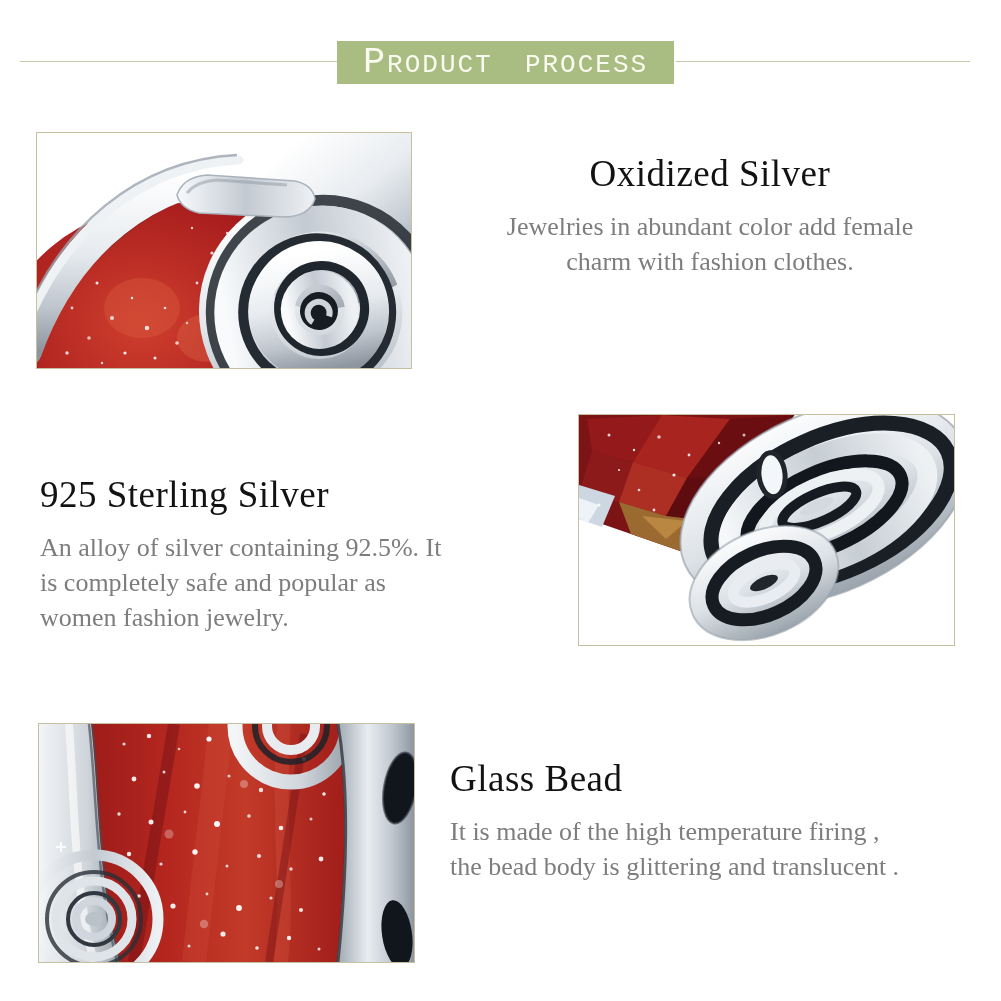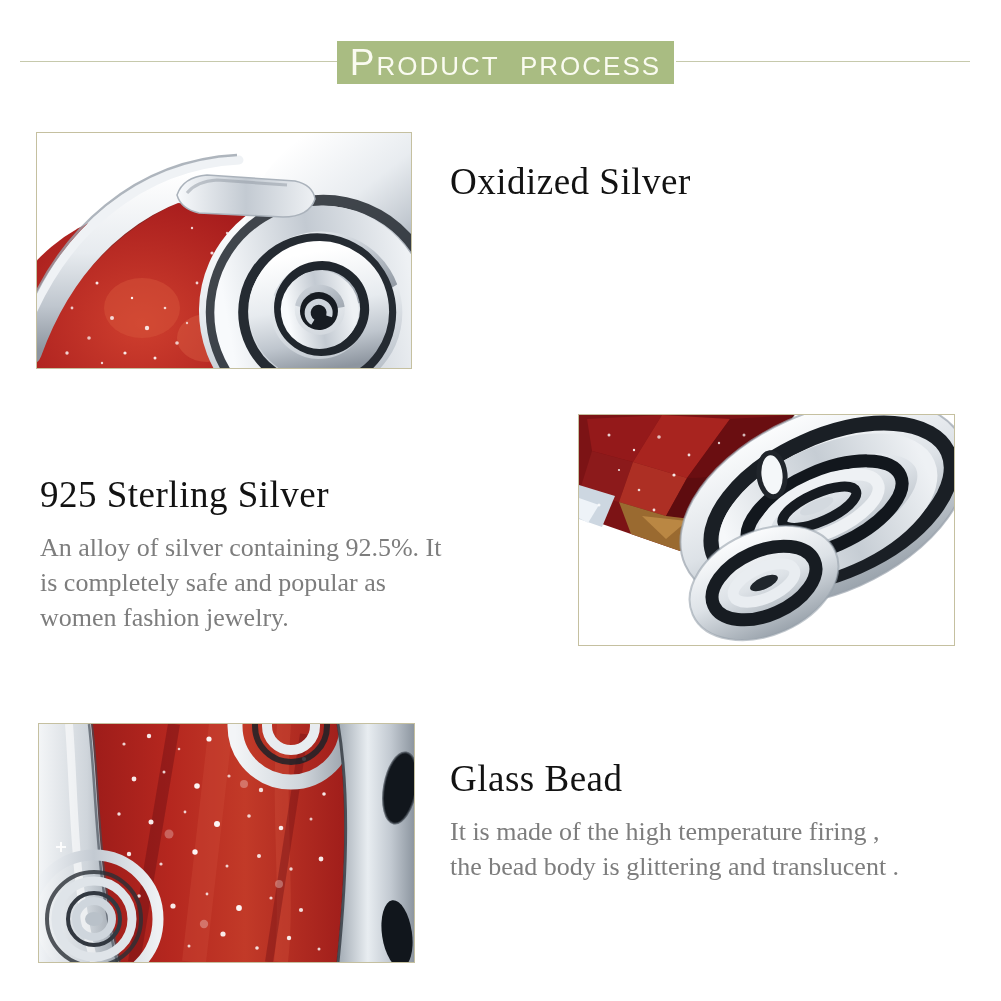--- a/index.html
+++ b/index.html
@@ -11,21 +11,21 @@
   
   .rule { position:absolute; top:61px; height:1px; background:var(--rule-color,#c6c9ac); }
   .rule-left  { left:20px;  width:317px; }
   .rule-right { left:676px; width:294px; }
   .title-box {
     position:absolute; left:337px; top:41px; width:337px; height:43px;
     background:var(--accent,#a9bc82);
     display:flex; align-items:center; justify-content:center;
   }
   .title-box .t {
-    font-family:Liberation Sans, sans-serif;
+    font-family:Liberation Mono, monospace;
     font-variant:small-caps;
     font-size:37px; line-height:1; letter-spacing:2px; word-spacing:8px;
     color:var(--title-color,#fafbf0);
   }
 
   
   .photo { position:absolute; border:1px solid var(--photo-border,#c5c0a0); background:#fff; }
   .photo svg { display:block; width:100%; height:100%; }
   .photo-1 { left:36px;  top:132px; width:376px; height:237px; }
   .photo-2 { left:578px; top:414px; width:377px; height:232px; }
@@ -34,21 +34,21 @@
   
   .copy { position:absolute; }
   .copy h2 {
     font-weight:normal; font-size:37px; line-height:42px;
     color:var(--heading-color,#121212); letter-spacing:0.5px;
   }
   .copy p {
     margin-top:14px; font-size:26px; line-height:35px;
     color:var(--body-color,#7d7d7d); white-space:pre-line;
   }
-  .copy-1 { left:450px; top:161px; width:520px; }
+  .copy-1 { left:450px; top:153px; width:520px;text-align:center; }
   .copy-2 { left:40px;  top:474px; width:530px; }
   .copy-3 { left:450px; top:758px; width:560px; }
 </style>
 </head>
 <body>
 
 <div class="page">
 
   <header>
     <span class="rule rule-left"></span>
@@ -122,20 +122,22 @@
       <path d="M -16,206 C 24,96 106,32 202,27" stroke="#eff2f5" stroke-width="9" fill="none" stroke-linecap="round"></path>
       <path d="M -18,200 C 20,92 102,27 200,22" stroke="#9aa3ac" stroke-width="2.5" fill="none" opacity=".8"></path>
 
       <path d="M 140,62 Q 146,44 170,42 L 258,48 Q 276,52 278,66 Q 272,84 246,84 L 162,80 Q 144,76 140,62 Z" fill="url(#g1h)" stroke="#aab2bb" stroke-width="1.5"></path>
       <path d="M 150,60 Q 160,48 180,47 L 250,52" stroke="#8f98a2" stroke-width="3" fill="none" opacity=".5"></path>
     </svg>
   </figure>
 
   <div class="copy copy-1">
     <h2>Oxidized Silver</h2>
+    <p>Jewelries in abundant color add female
+charm with fashion clothes.</p>
   </div>
 
   <div class="copy copy-2">
     <h2>925 Sterling Silver</h2>
     <p>An alloy of silver containing 92.5%. It
 is completely safe and popular as
 women fashion jewelry.</p>
   </div>
 
   <figure class="photo photo-2" aria-label="red-glass-and-silver-swirl-closeup">

